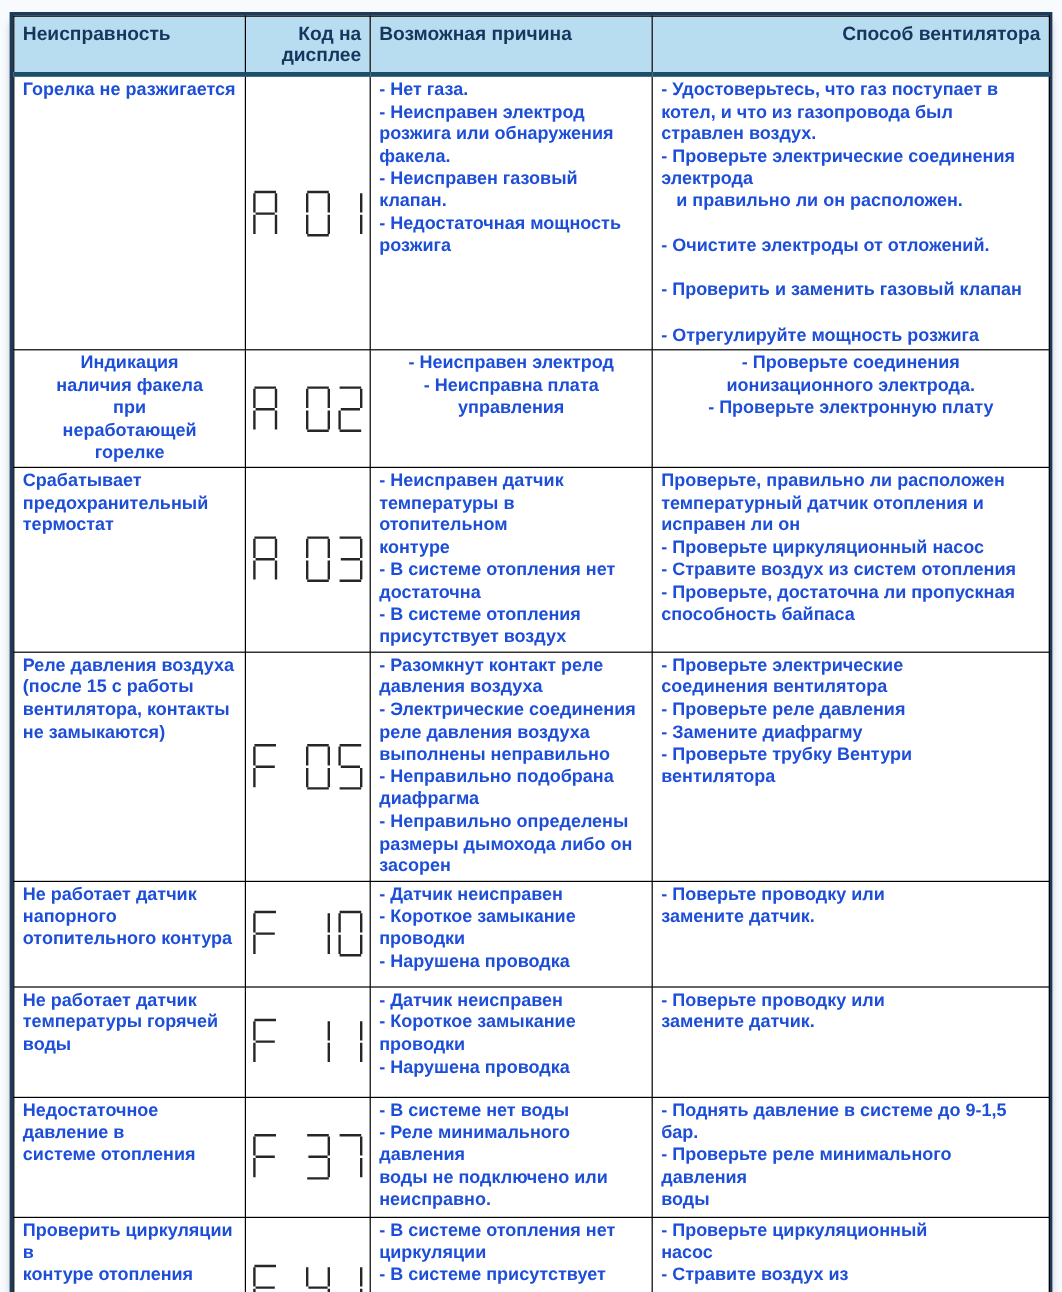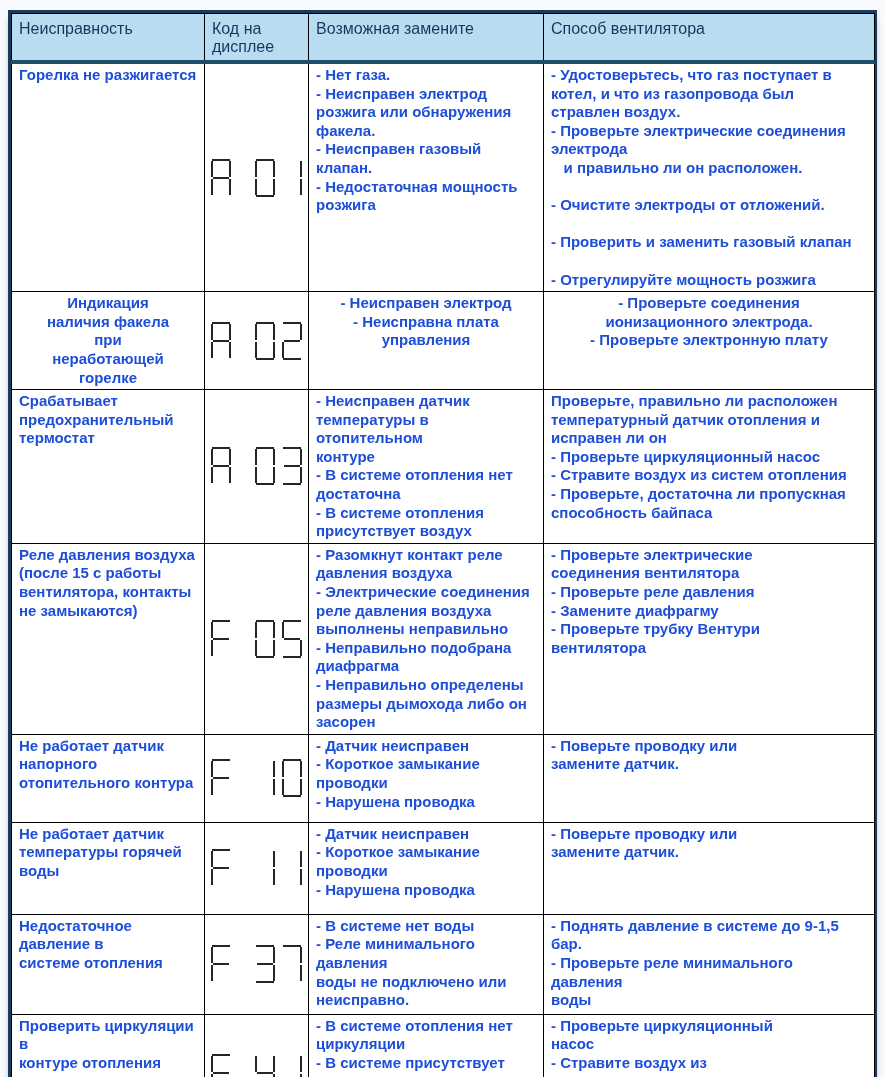--- a/index.html
+++ b/index.html
@@ -23,28 +23,28 @@
   th,td{
     border:1.6px solid #000;
     vertical-align:top;
     overflow:hidden;
     padding:2px 7px 2px 7px;
     box-sizing:border-box;
   }
   thead th{
     background:#b9ddf0;
     color:#17365d;
-    font-size:16px;font-weight:normal;
+    font-size:16px;font-weight:bold;
     border-bottom:4.5px solid #1d4f6b;
     padding-top:6px;padding-bottom:4px;
     height:48px;
     margin-top:16px;
   }
   thead th.c1, thead th.c3{text-align:left;}
-  thead th.c2, thead th.c4{text-align:left;}
+  thead th.c2, thead th.c4{text-align:right;}
   td .txt{
     white-space:pre-wrap;
     font-size:15px;
     line-height:1.24;
     color:#1d4ed8;
     font-weight:bold;
   }
   td.code{
     vertical-align:middle;text-align:center;padding:0;
   }
@@ -59,21 +59,21 @@
       <colgroup>
         <col style="width:193px">
         <col style="width:104px">
         <col style="width:235px">
         <col style="width:331px">
       </colgroup>
       <thead>
         <tr>
           <th class="c1">Неисправность</th>
           <th class="c2">Код на дисплее</th>
-          <th class="c3">Возможная замените</th>
+          <th class="c3">Возможная причина</th>
           <th class="c4">Способ вентилятора</th>
         </tr>
       </thead>
       <tbody id="tbody">
           <tr style="height: 212px;">
             <td class="c1">
               <div class="txt">Горелка не разжигается</div>
             </td>
             <td class="code"><svg width="98" height="44" viewBox="0 0 98 44" style="fill:none;stroke:#262626;stroke-width:2;stroke-linecap:square">
                 <line x1="5" y1="4" x2="21" y2="4"></line>

